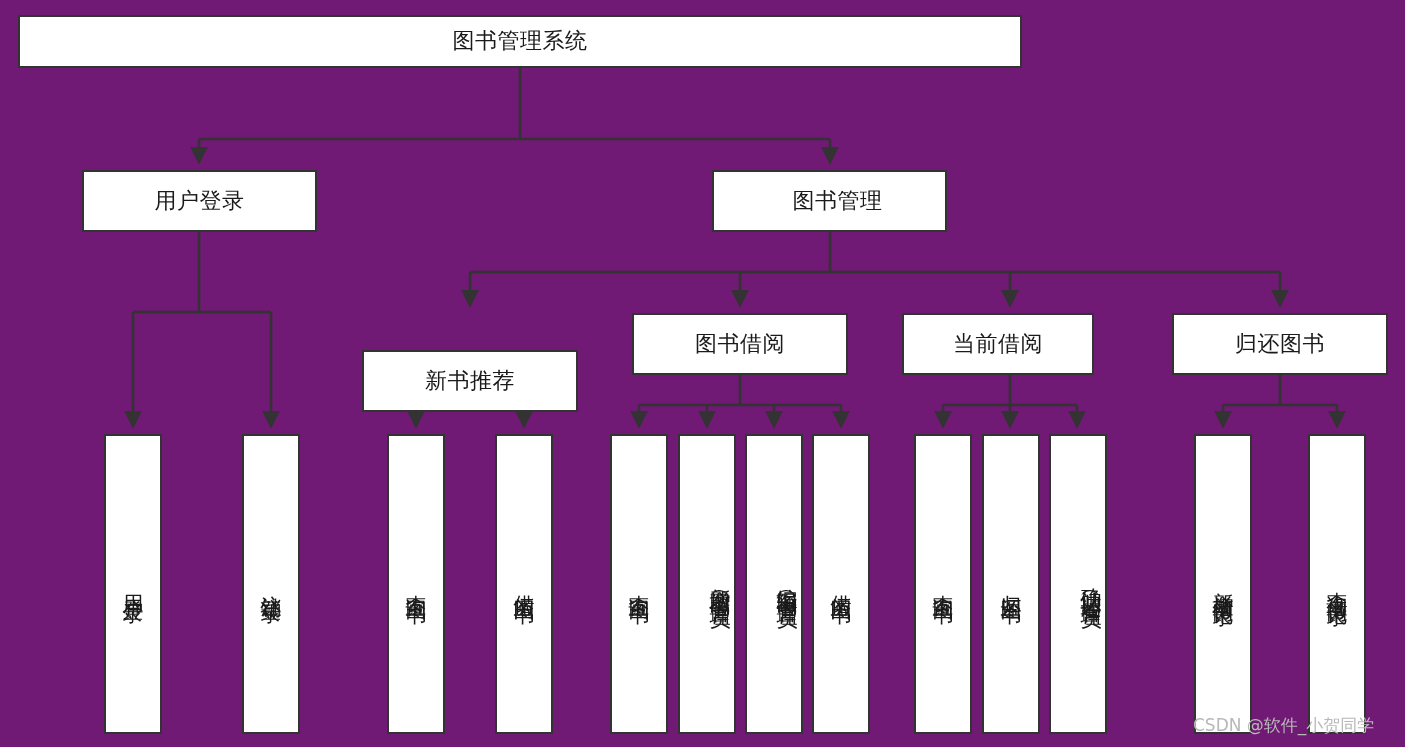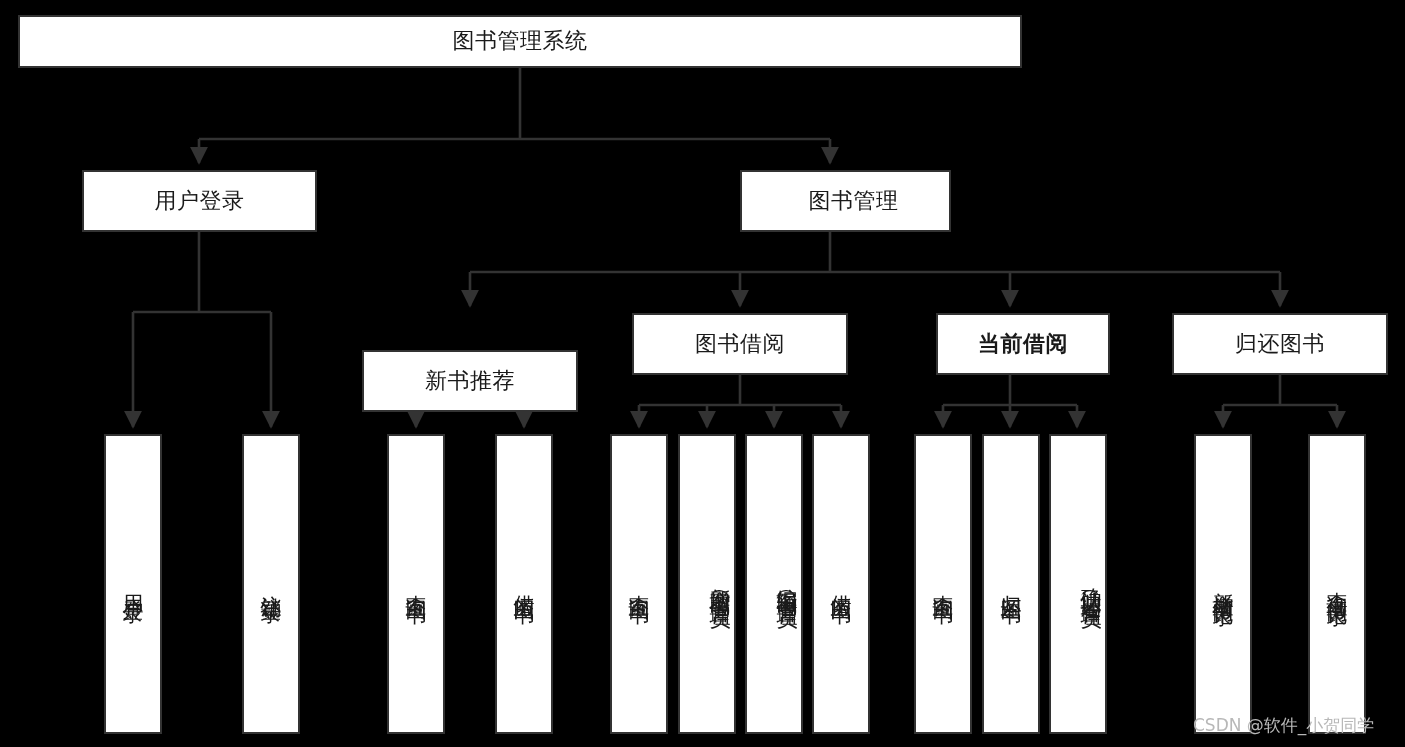--- a/index.html
+++ b/index.html
@@ -7,21 +7,21 @@
     padding: 0;
     background: #ffffff;
   }
   body {
     font-family: "DejaVu Sans", "Liberation Sans", sans-serif;
   }
   #canvas {
     position: relative;
     width: 1405px;
     height: 747px;
-    background: #000000;
+    background: #701a75;
     overflow: hidden;
   }
   #wires {
     position: absolute;
     left: 0;
     top: 0;
     width: 1405px;
     height: 747px;
     pointer-events: none;
   }
@@ -126,33 +126,33 @@
   </svg>
 
   <div class="node h" style="left:18px; top:15px; width:1004px; height:53px;">
     <span>图书管理系统</span>
   </div>
 
   <div class="node h" style="left:82px; top:170px; width:235px; height:62px;">
     <span>用户登录</span>
   </div>
 
-  <div class="node h" style="left:740px; top:170px; width:211px; height:62px;padding-left:16px;">
+  <div class="node h" style="left:712px; top:170px; width:235px; height:62px;padding-left:16px;">
     <span>图书管理</span>
   </div>
 
   <div class="node h" style="left:362px; top:313px; width:216px; height:62px;margin-top:37px;">
     <span>新书推荐</span>
   </div>
 
   <div class="node h" style="left:632px; top:313px; width:216px; height:62px;">
     <span>图书借阅</span>
   </div>
 
-  <div class="node h" style="left:936px; top:313px; width:174px; height:62px;font-weight:bold;">
+  <div class="node h" style="left:902px; top:313px; width:192px; height:62px;">
     <span>当前借阅</span>
   </div>
 
   <div class="node h" style="left:1172px; top:313px; width:216px; height:62px;">
     <span>归还图书</span>
   </div>
 
   <div class="node v center" style="left:104px; top:434px; width:58px; height:300px; align-items:center;">
     <span class="vlabel">用户登录</span>
   </div>

